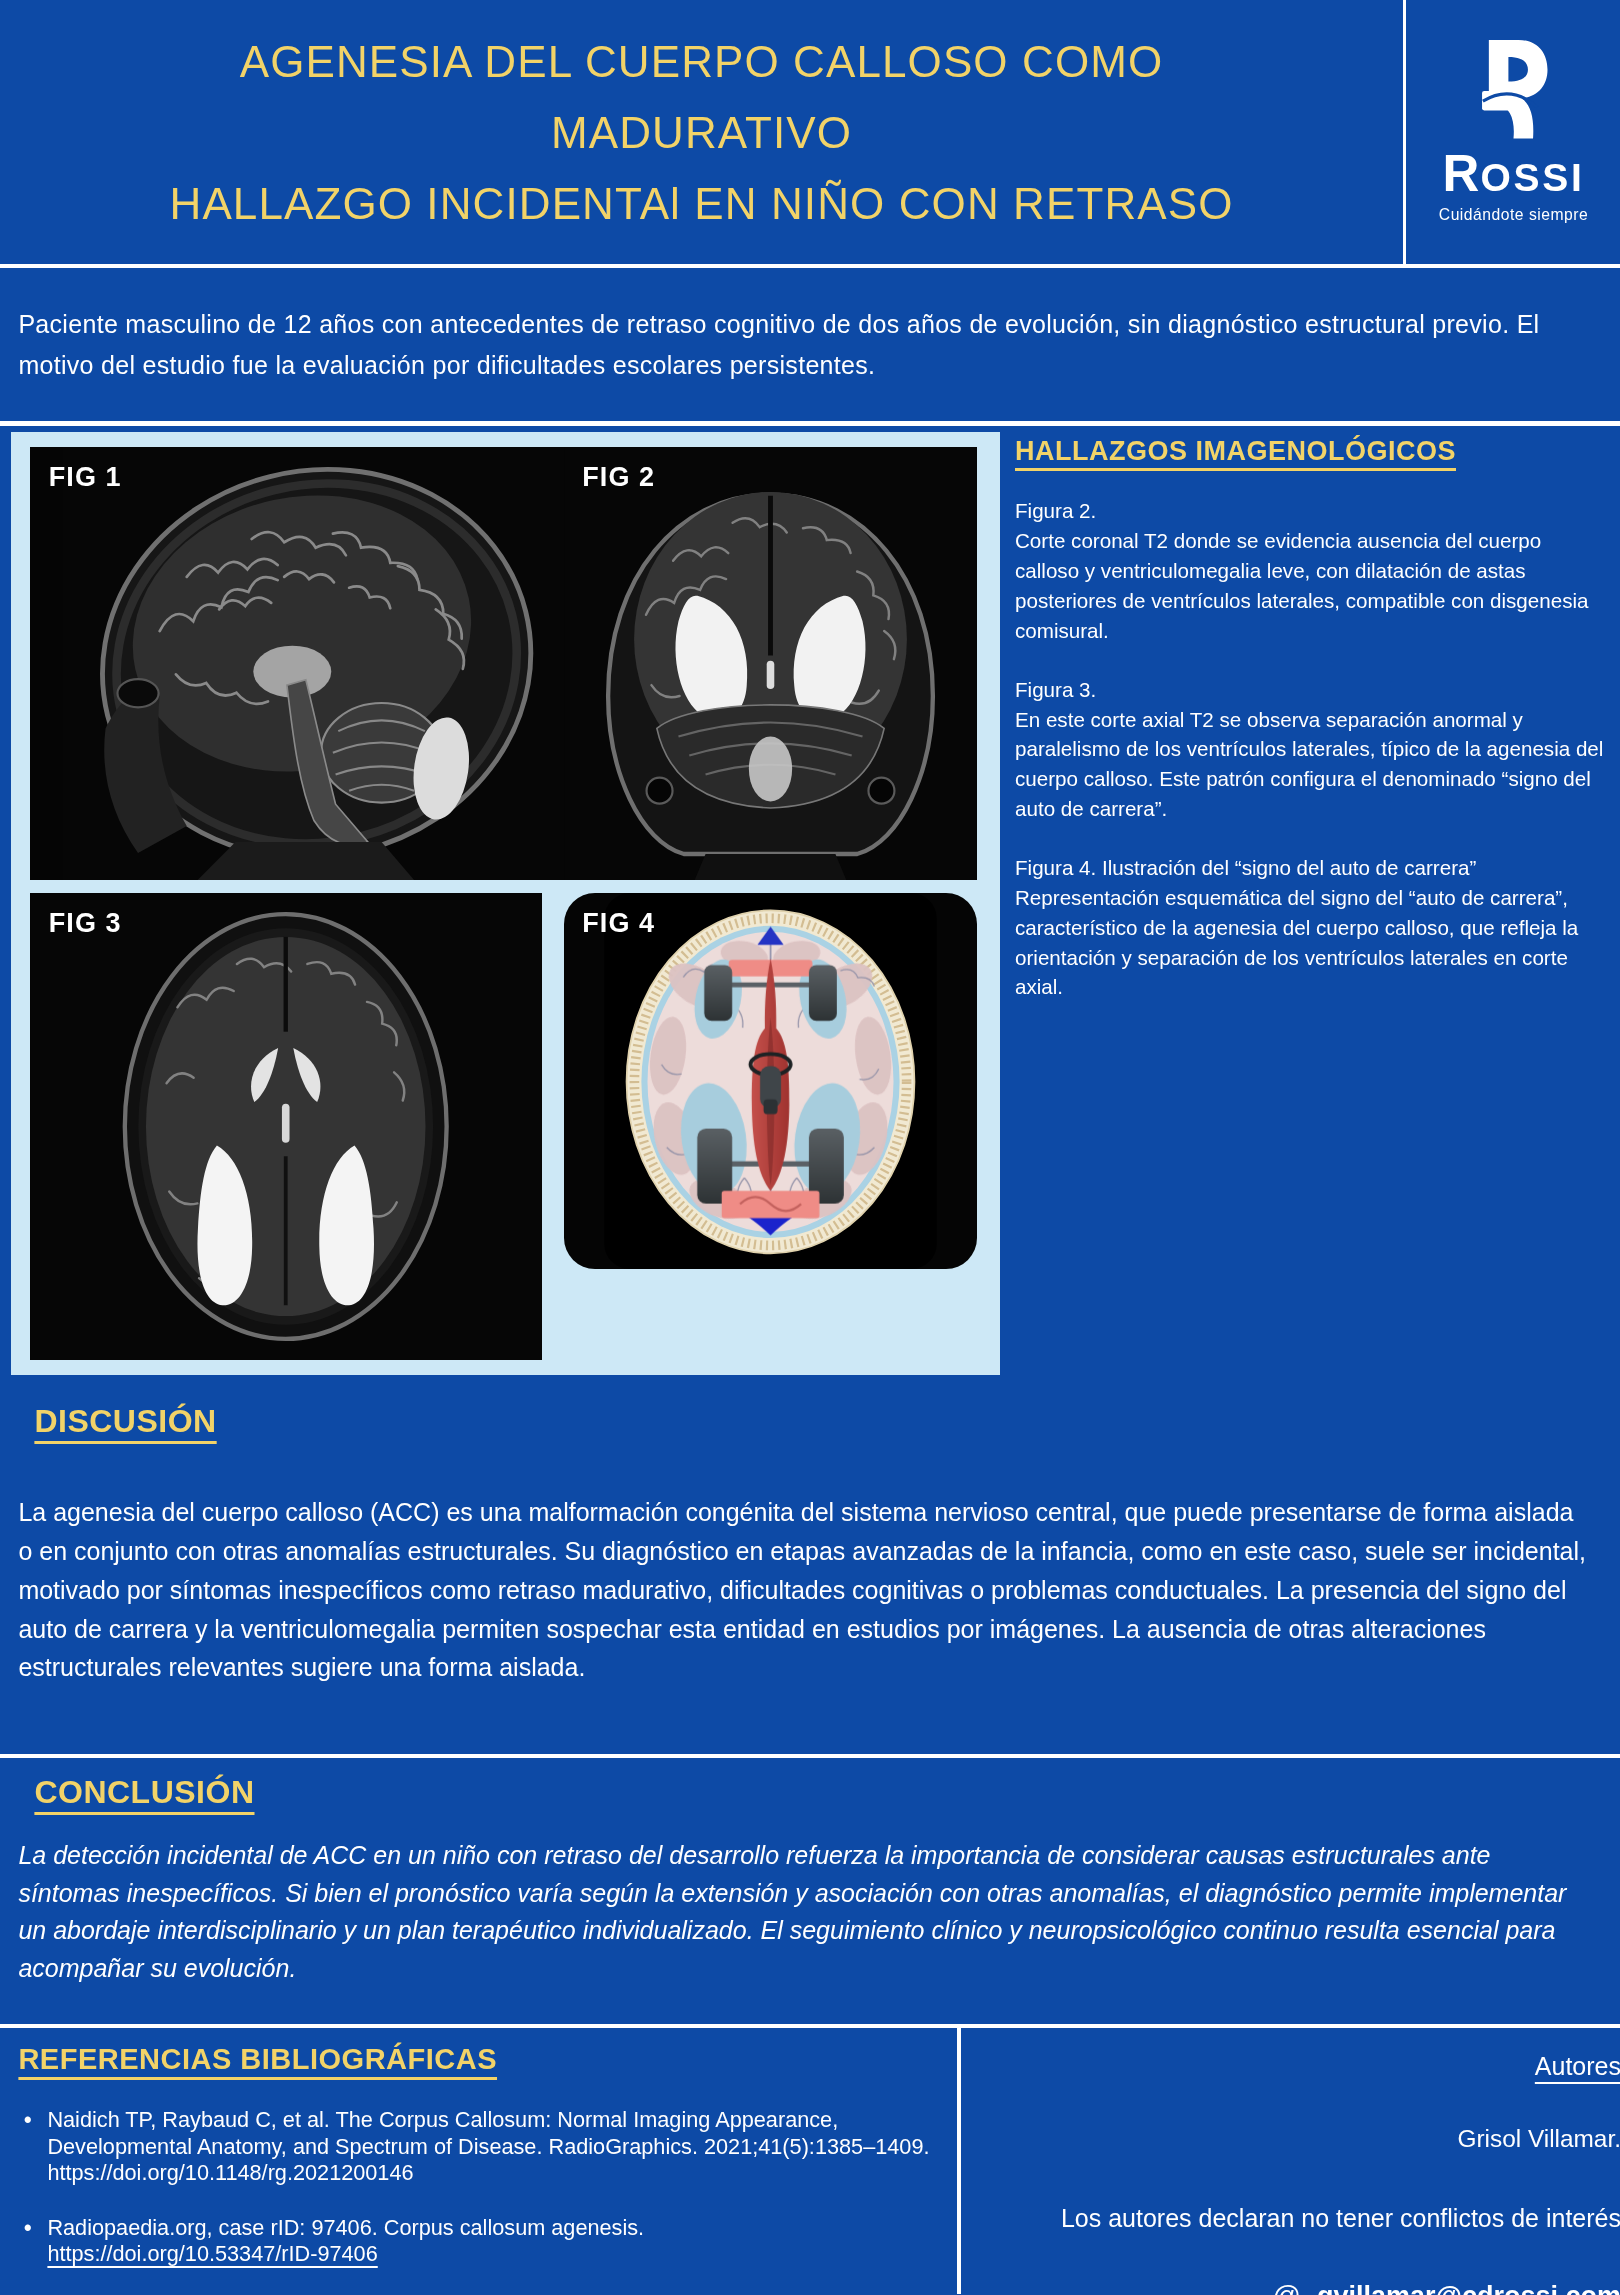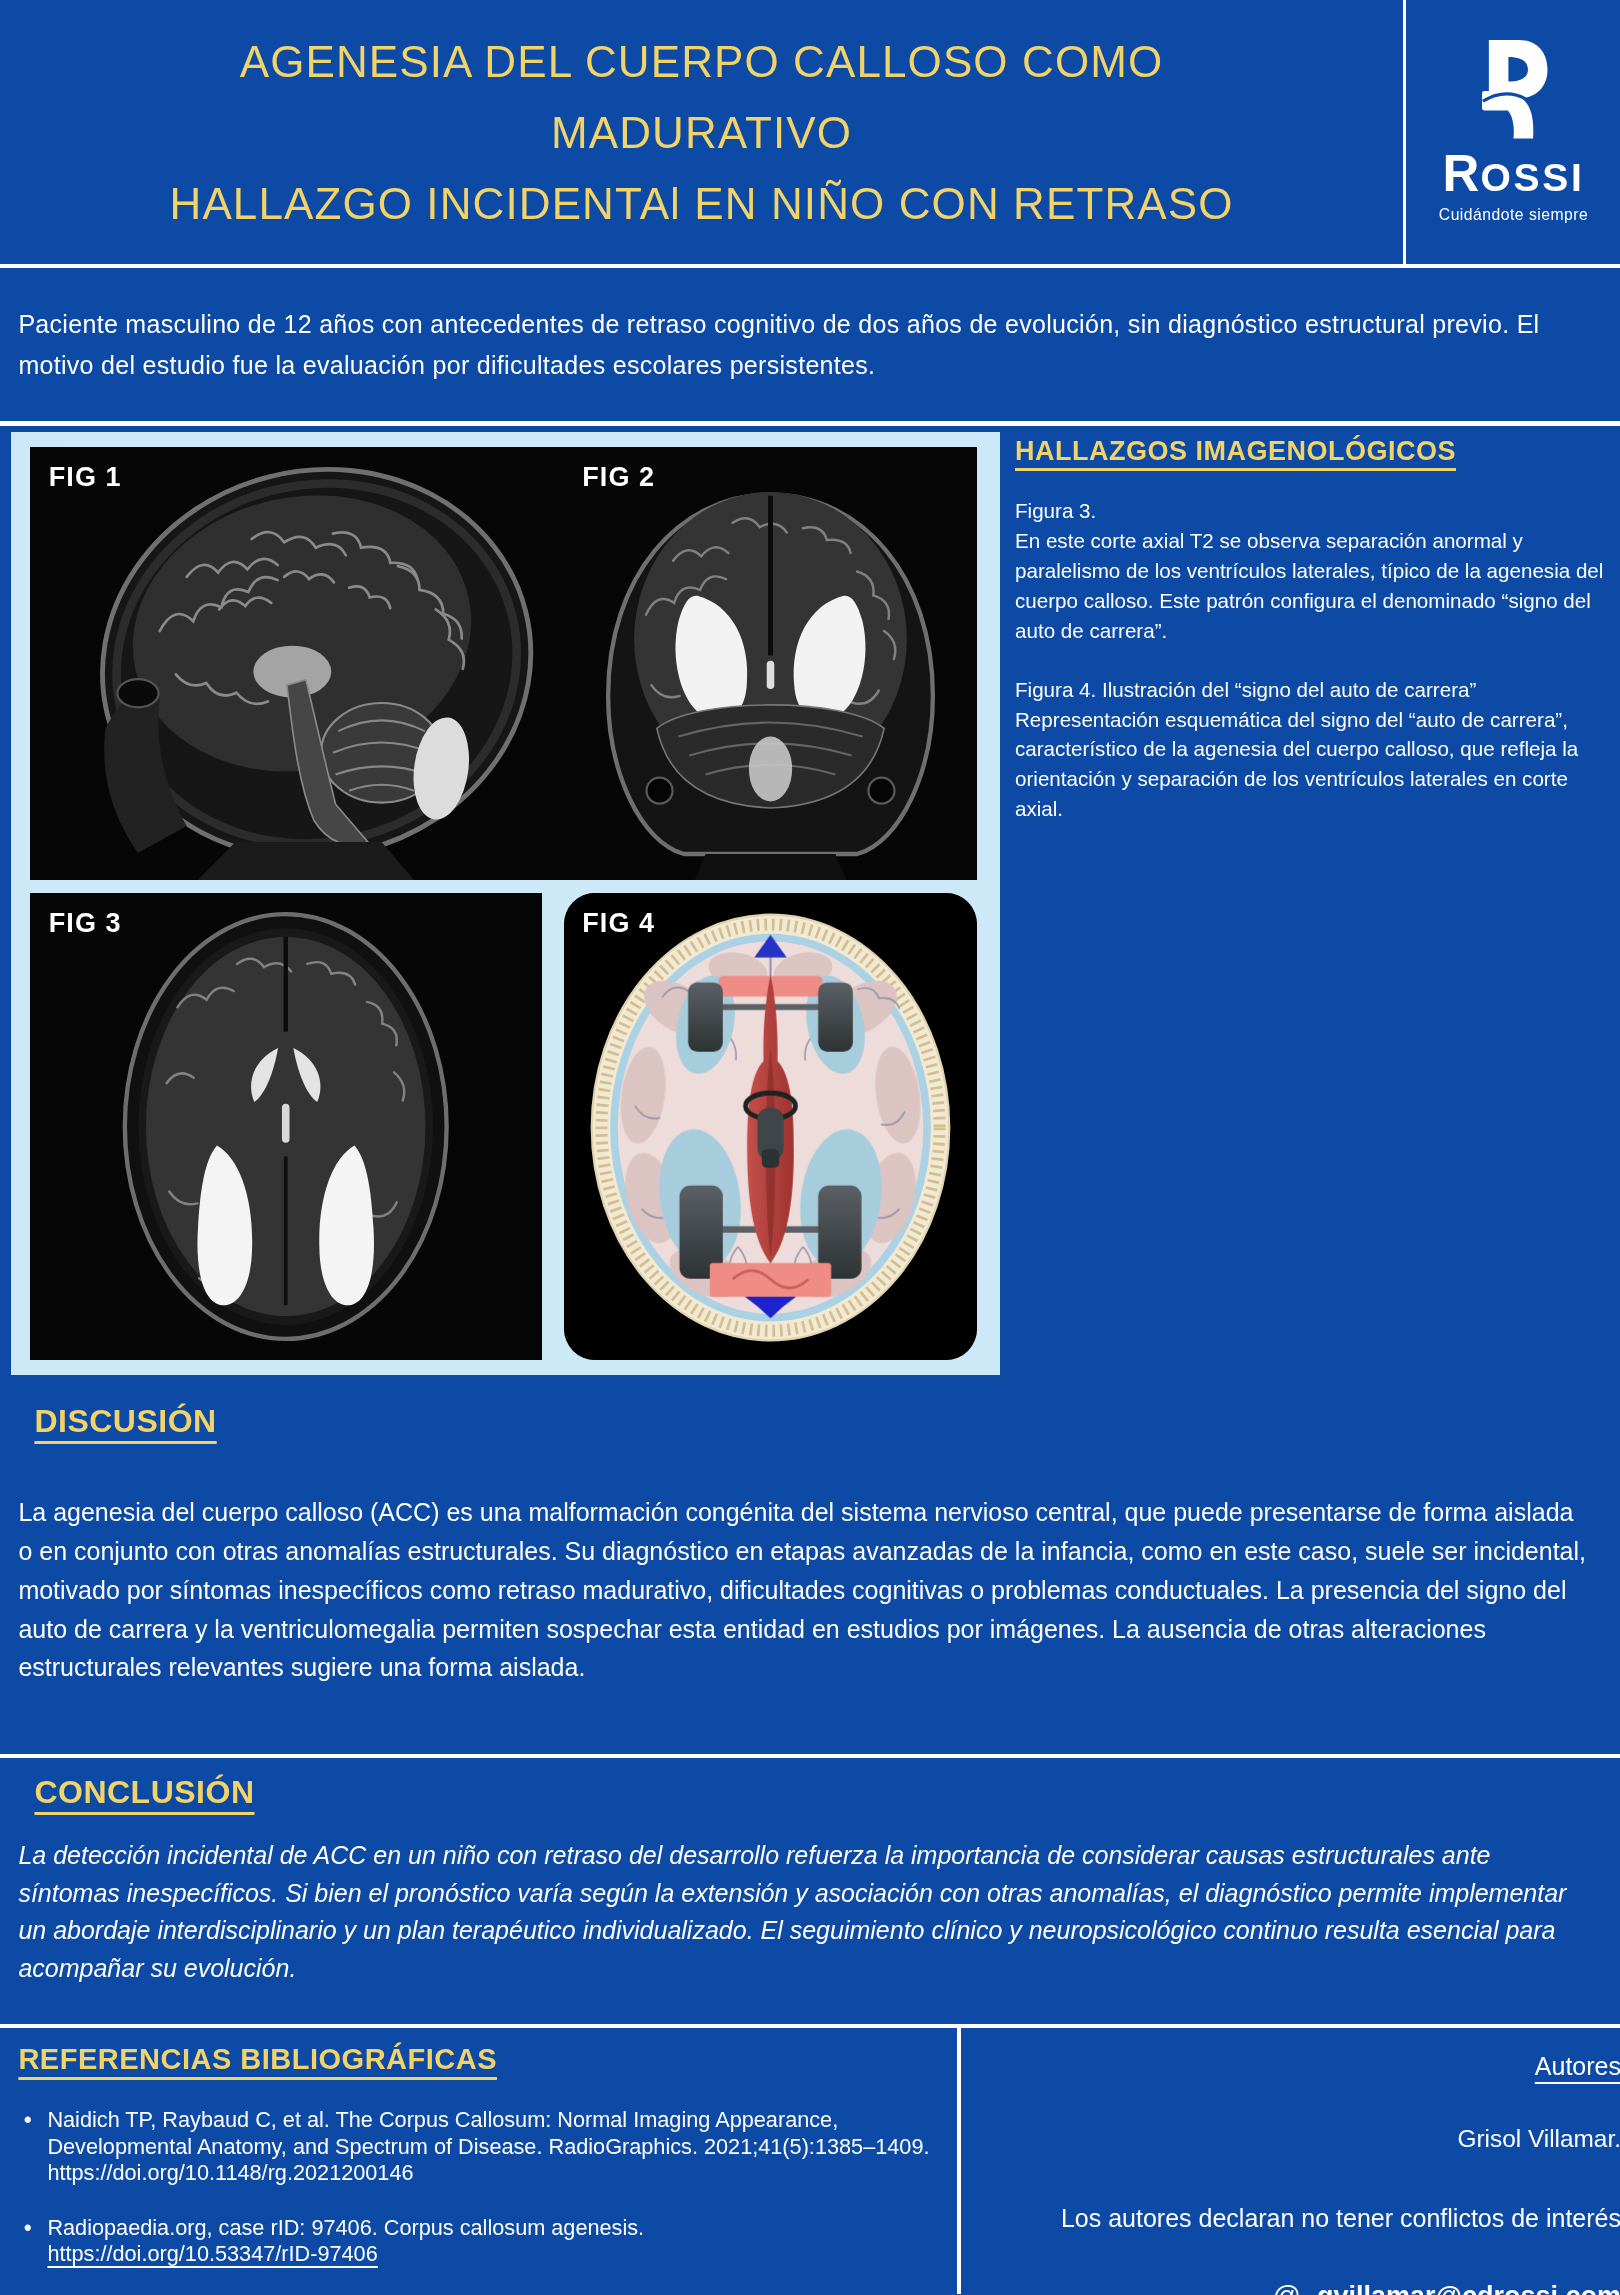--- a/index.html
+++ b/index.html
@@ -28,21 +28,21 @@
   .intro p{margin:0;font-size:25px;line-height:1.62;letter-spacing:0.3px;}
 
   
   .main{position:relative;height:956px;}
   .fig-panel{position:absolute;left:10.8px;top:6.5px;width:989px;height:943px;background:#cde8f6;}
   .fig{position:absolute;background:#050505;overflow:hidden;}
   .fig svg{position:absolute;left:0;top:0;width:100%;height:100%;}
   .fig1{left:19.5px;top:15px;width:576px;height:433px;}
   .fig2{left:553px;top:15px;width:413px;height:433px;}
   .fig3{left:19.5px;top:461px;width:512px;height:467px;}
-  .fig4{left:553px;top:461px;width:413px;height:467px;border-radius:31px;}
+  .fig4{left:553px;top:461px;width:413px;height:376px;border-radius:31px;}
   .fig-label{position:absolute;left:18.4px;top:15px;font-size:27px;font-weight:800;
              color:#fff;letter-spacing:1.1px;z-index:2;}
   .findings{position:absolute;left:1015px;top:10.8px;width:589px;}
   .findings h2{margin:0;display:inline-block;font-size:27px;color:#f2d368;font-weight:700;
                letter-spacing:0.5px;text-decoration:underline;text-decoration-thickness:2.7px;
                text-underline-offset:7.6px;}
   .cap{margin-top:29px;}
   .cap-title{font-size:20.6px;line-height:1.45;}
   .cap-title:empty{display:none;}
   .cap-text{font-size:20.6px;line-height:1.45;}
@@ -290,20 +290,24 @@
         </svg>
         <span class="fig-label">FIG 4</span>
       </figure>
     </div>
 
     <aside class="findings">
       <h2>HALLAZGOS IMAGENOLÓGICOS</h2>
       <div class="cap">
       </div>
       <div class="cap">
+        <div class="cap-title">Figura 2.</div>
+        <div class="cap-text">Corte coronal T2 donde se evidencia ausencia del cuerpo calloso y ventriculomegalia leve, con dilatación de astas posteriores de ventrículos laterales, compatible con disgenesia comisural.</div>
+      </div>
+      <div class="cap">
         <div class="cap-title">Figura 3.</div>
         <div class="cap-text">En este corte axial T2 se observa separación anormal y paralelismo de los ventrículos laterales, típico de la agenesia del cuerpo calloso. Este patrón configura el denominado “signo del auto de carrera”.</div>
       </div>
       <div class="cap">
 
         <div class="cap-text">Figura 4. Ilustración del “signo del auto de carrera” Representación esquemática del signo del “auto de carrera”, característico de la agenesia del cuerpo calloso, que refleja la orientación y separación de los ventrículos laterales en corte axial.</div>
       </div>
     </aside>
   </section>
 

